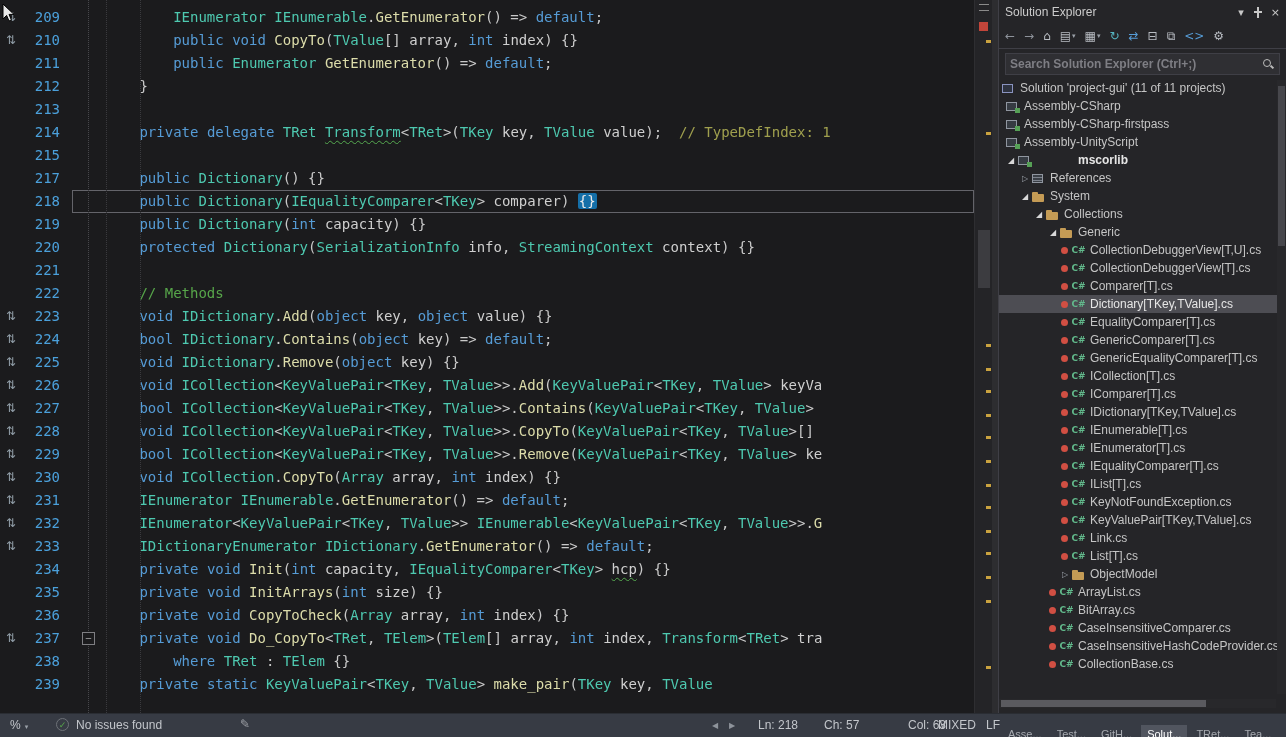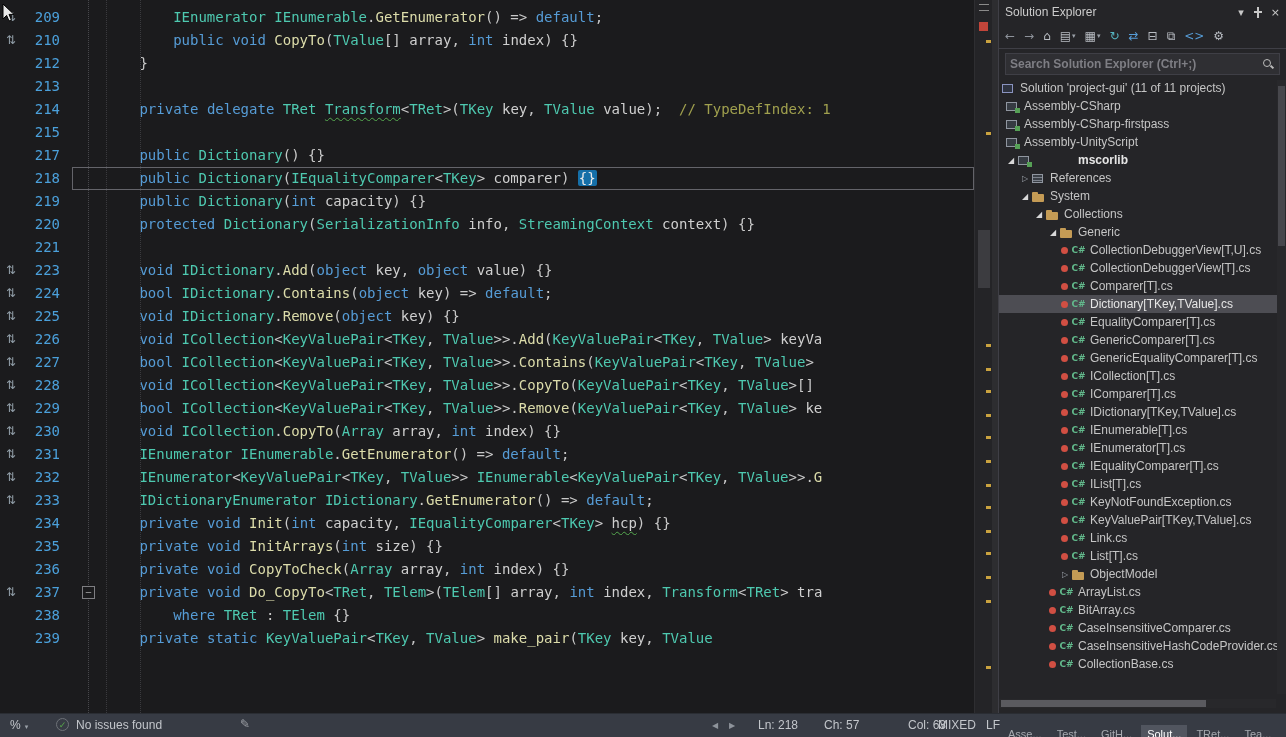--- a/index.html
+++ b/index.html
@@ -98,29 +98,31 @@
 </style>
 </head>
 <body>
 
 <div class="app">
 
   <div class="editor">
     <div>
         <div class="row"><div class="gut">⇅</div><div class="num">209</div><div class="code"><span class="tk-w">            </span><span class="tk-t">IEnumerator</span><span class="tk-p"> </span><span class="tk-t">IEnumerable</span><span class="tk-p">.</span><span class="tk-m">GetEnumerator</span><span class="tk-p">() =&gt; </span><span class="tk-k">default</span><span class="tk-p">;</span></div></div>
         <div class="row"><div class="gut">⇅</div><div class="num">210</div><div class="code"><span class="tk-w">            </span><span class="tk-k">public</span><span class="tk-p"> </span><span class="tk-k">void</span><span class="tk-p"> </span><span class="tk-m">CopyTo</span><span class="tk-p">(</span><span class="tk-t">TValue</span><span class="tk-p">[] </span><span class="tk-pm">array</span><span class="tk-p">, </span><span class="tk-k">int</span><span class="tk-p"> </span><span class="tk-pm">index</span><span class="tk-p">) {}</span></div></div>
+        <div class="row"><div class="gut"></div><div class="num">211</div><div class="code"><span class="tk-w">            </span><span class="tk-k">public</span><span class="tk-p"> </span><span class="tk-t">Enumerator</span><span class="tk-p"> </span><span class="tk-m">GetEnumerator</span><span class="tk-p">() =&gt; </span><span class="tk-k">default</span><span class="tk-p">;</span></div></div>
         <div class="row"><div class="gut"></div><div class="num">212</div><div class="code"><span class="tk-w">        </span><span class="tk-p">}</span></div></div>
         <div class="row"><div class="gut"></div><div class="num">213</div><div class="code"></div></div>
         <div class="row"><div class="gut"></div><div class="num">214</div><div class="code"><span class="tk-w">        </span><span class="tk-k">private</span><span class="tk-p"> </span><span class="tk-k">delegate</span><span class="tk-p"> </span><span class="tk-t">TRet</span><span class="tk-p"> </span><span class="tk-sg">Transform</span><span class="tk-p">&lt;</span><span class="tk-t">TRet</span><span class="tk-p">&gt;(</span><span class="tk-t">TKey</span><span class="tk-p"> </span><span class="tk-pm">key</span><span class="tk-p">, </span><span class="tk-t">TValue</span><span class="tk-p"> </span><span class="tk-pm">value</span><span class="tk-p">);  </span><span class="tk-o">// TypeDefIndex: 1</span></div></div>
         <div class="row"><div class="gut"></div><div class="num">215</div><div class="code"></div></div>
         <div class="row"><div class="gut"></div><div class="num">217</div><div class="code"><span class="tk-w">        </span><span class="tk-k">public</span><span class="tk-p"> </span><span class="tk-t">Dictionary</span><span class="tk-p">() {}</span></div></div>
         <div class="row current"><div class="gut"></div><div class="num">218</div><div class="code"><span class="tk-w">        </span><span class="tk-k">public</span><span class="tk-p"> </span><span class="tk-t">Dictionary</span><span class="tk-p">(</span><span class="tk-t">IEqualityComparer</span><span class="tk-p">&lt;</span><span class="tk-t">TKey</span><span class="tk-p">&gt; </span><span class="tk-pm">comparer</span><span class="tk-p">) </span><span class="tk-sel">{}</span></div></div>
         <div class="row"><div class="gut"></div><div class="num">219</div><div class="code"><span class="tk-w">        </span><span class="tk-k">public</span><span class="tk-p"> </span><span class="tk-t">Dictionary</span><span class="tk-p">(</span><span class="tk-k">int</span><span class="tk-p"> </span><span class="tk-pm">capacity</span><span class="tk-p">) {}</span></div></div>
         <div class="row"><div class="gut"></div><div class="num">220</div><div class="code"><span class="tk-w">        </span><span class="tk-k">protected</span><span class="tk-p"> </span><span class="tk-t">Dictionary</span><span class="tk-p">(</span><span class="tk-t">SerializationInfo</span><span class="tk-p"> </span><span class="tk-pm">info</span><span class="tk-p">, </span><span class="tk-t">StreamingContext</span><span class="tk-p"> </span><span class="tk-pm">context</span><span class="tk-p">) {}</span></div></div>
         <div class="row"><div class="gut"></div><div class="num">221</div><div class="code"></div></div>
+        <div class="row"><div class="gut"></div><div class="num">222</div><div class="code"><span class="tk-w">        </span><span class="tk-c">// Methods</span></div></div>
         <div class="row"><div class="gut">⇅</div><div class="num">223</div><div class="code"><span class="tk-w">        </span><span class="tk-k">void</span><span class="tk-p"> </span><span class="tk-t">IDictionary</span><span class="tk-p">.</span><span class="tk-m">Add</span><span class="tk-p">(</span><span class="tk-k">object</span><span class="tk-p"> </span><span class="tk-pm">key</span><span class="tk-p">, </span><span class="tk-k">object</span><span class="tk-p"> </span><span class="tk-pm">value</span><span class="tk-p">) {}</span></div></div>
         <div class="row"><div class="gut">⇅</div><div class="num">224</div><div class="code"><span class="tk-w">        </span><span class="tk-k">bool</span><span class="tk-p"> </span><span class="tk-t">IDictionary</span><span class="tk-p">.</span><span class="tk-m">Contains</span><span class="tk-p">(</span><span class="tk-k">object</span><span class="tk-p"> </span><span class="tk-pm">key</span><span class="tk-p">) =&gt; </span><span class="tk-k">default</span><span class="tk-p">;</span></div></div>
         <div class="row"><div class="gut">⇅</div><div class="num">225</div><div class="code"><span class="tk-w">        </span><span class="tk-k">void</span><span class="tk-p"> </span><span class="tk-t">IDictionary</span><span class="tk-p">.</span><span class="tk-m">Remove</span><span class="tk-p">(</span><span class="tk-k">object</span><span class="tk-p"> </span><span class="tk-pm">key</span><span class="tk-p">) {}</span></div></div>
         <div class="row"><div class="gut">⇅</div><div class="num">226</div><div class="code"><span class="tk-w">        </span><span class="tk-k">void</span><span class="tk-p"> </span><span class="tk-t">ICollection</span><span class="tk-p">&lt;</span><span class="tk-t">KeyValuePair</span><span class="tk-p">&lt;</span><span class="tk-t">TKey</span><span class="tk-p">, </span><span class="tk-t">TValue</span><span class="tk-p">&gt;&gt;.</span><span class="tk-m">Add</span><span class="tk-p">(</span><span class="tk-t">KeyValuePair</span><span class="tk-p">&lt;</span><span class="tk-t">TKey</span><span class="tk-p">, </span><span class="tk-t">TValue</span><span class="tk-p">&gt; </span><span class="tk-pm">keyVa</span></div></div>
         <div class="row"><div class="gut">⇅</div><div class="num">227</div><div class="code"><span class="tk-w">        </span><span class="tk-k">bool</span><span class="tk-p"> </span><span class="tk-t">ICollection</span><span class="tk-p">&lt;</span><span class="tk-t">KeyValuePair</span><span class="tk-p">&lt;</span><span class="tk-t">TKey</span><span class="tk-p">, </span><span class="tk-t">TValue</span><span class="tk-p">&gt;&gt;.</span><span class="tk-m">Contains</span><span class="tk-p">(</span><span class="tk-t">KeyValuePair</span><span class="tk-p">&lt;</span><span class="tk-t">TKey</span><span class="tk-p">, </span><span class="tk-t">TValue</span><span class="tk-p">&gt;</span></div></div>
         <div class="row"><div class="gut">⇅</div><div class="num">228</div><div class="code"><span class="tk-w">        </span><span class="tk-k">void</span><span class="tk-p"> </span><span class="tk-t">ICollection</span><span class="tk-p">&lt;</span><span class="tk-t">KeyValuePair</span><span class="tk-p">&lt;</span><span class="tk-t">TKey</span><span class="tk-p">, </span><span class="tk-t">TValue</span><span class="tk-p">&gt;&gt;.</span><span class="tk-m">CopyTo</span><span class="tk-p">(</span><span class="tk-t">KeyValuePair</span><span class="tk-p">&lt;</span><span class="tk-t">TKey</span><span class="tk-p">, </span><span class="tk-t">TValue</span><span class="tk-p">&gt;[]</span></div></div>
         <div class="row"><div class="gut">⇅</div><div class="num">229</div><div class="code"><span class="tk-w">        </span><span class="tk-k">bool</span><span class="tk-p"> </span><span class="tk-t">ICollection</span><span class="tk-p">&lt;</span><span class="tk-t">KeyValuePair</span><span class="tk-p">&lt;</span><span class="tk-t">TKey</span><span class="tk-p">, </span><span class="tk-t">TValue</span><span class="tk-p">&gt;&gt;.</span><span class="tk-m">Remove</span><span class="tk-p">(</span><span class="tk-t">KeyValuePair</span><span class="tk-p">&lt;</span><span class="tk-t">TKey</span><span class="tk-p">, </span><span class="tk-t">TValue</span><span class="tk-p">&gt; </span><span class="tk-pm">ke</span></div></div>
         <div class="row"><div class="gut">⇅</div><div class="num">230</div><div class="code"><span class="tk-w">        </span><span class="tk-k">void</span><span class="tk-p"> </span><span class="tk-t">ICollection</span><span class="tk-p">.</span><span class="tk-m">CopyTo</span><span class="tk-p">(</span><span class="tk-t">Array</span><span class="tk-p"> </span><span class="tk-pm">array</span><span class="tk-p">, </span><span class="tk-k">int</span><span class="tk-p"> </span><span class="tk-pm">index</span><span class="tk-p">) {}</span></div></div>
         <div class="row"><div class="gut">⇅</div><div class="num">231</div><div class="code"><span class="tk-w">        </span><span class="tk-t">IEnumerator</span><span class="tk-p"> </span><span class="tk-t">IEnumerable</span><span class="tk-p">.</span><span class="tk-m">GetEnumerator</span><span class="tk-p">() =&gt; </span><span class="tk-k">default</span><span class="tk-p">;</span></div></div>
         <div class="row"><div class="gut">⇅</div><div class="num">232</div><div class="code"><span class="tk-w">        </span><span class="tk-t">IEnumerator</span><span class="tk-p">&lt;</span><span class="tk-t">KeyValuePair</span><span class="tk-p">&lt;</span><span class="tk-t">TKey</span><span class="tk-p">, </span><span class="tk-t">TValue</span><span class="tk-p">&gt;&gt; </span><span class="tk-t">IEnumerable</span><span class="tk-p">&lt;</span><span class="tk-t">KeyValuePair</span><span class="tk-p">&lt;</span><span class="tk-t">TKey</span><span class="tk-p">, </span><span class="tk-t">TValue</span><span class="tk-p">&gt;&gt;.</span><span class="tk-m">G</span></div></div>

